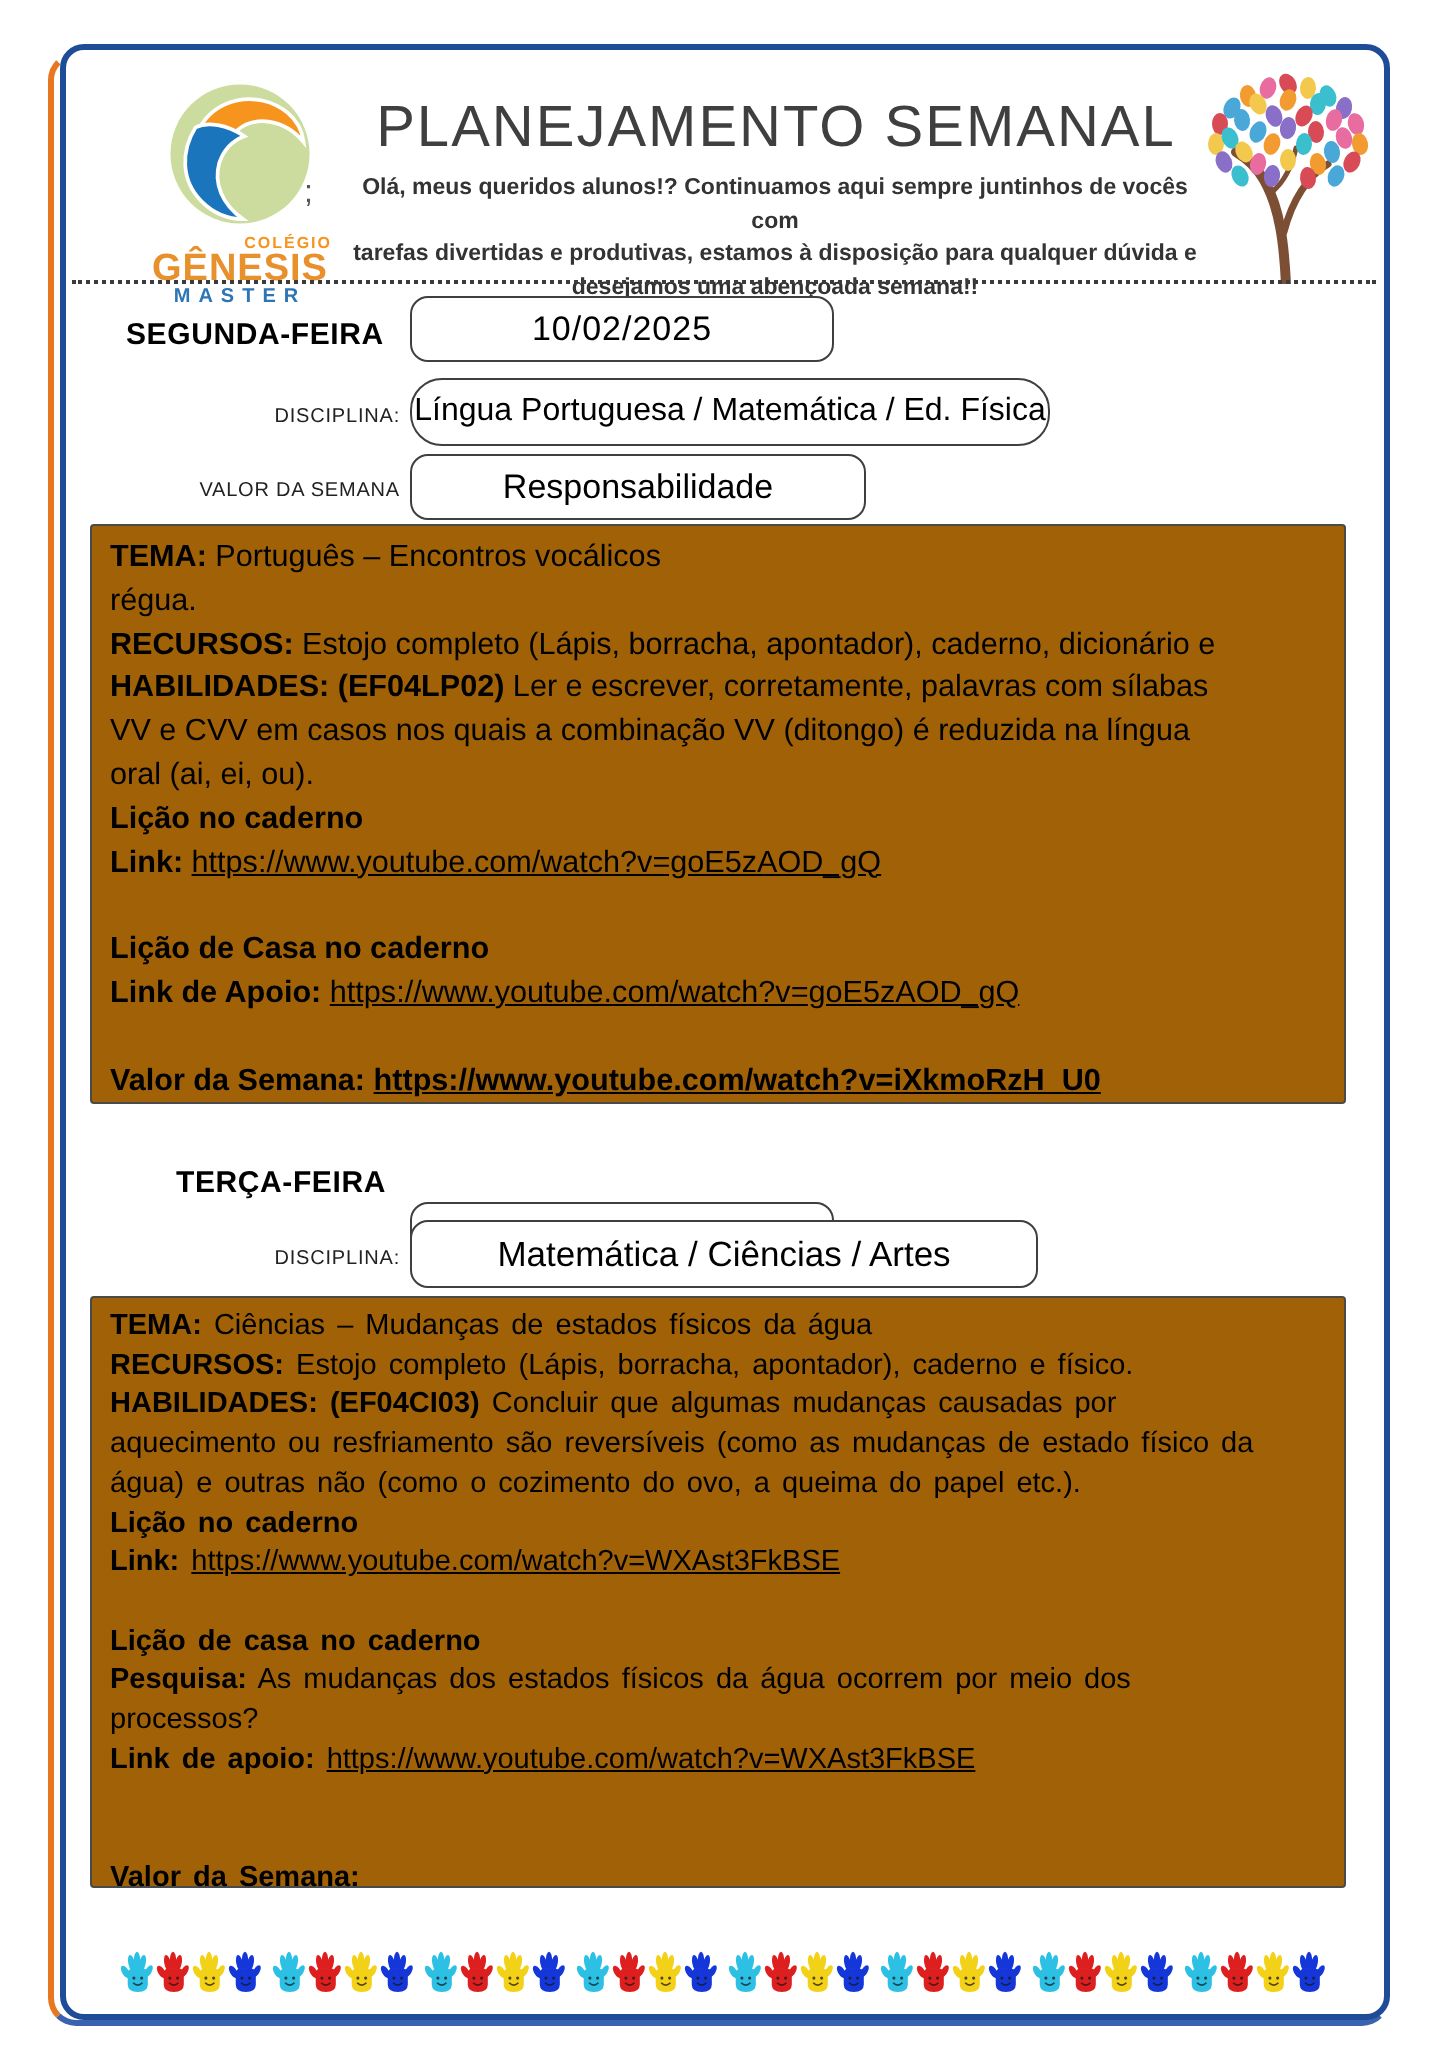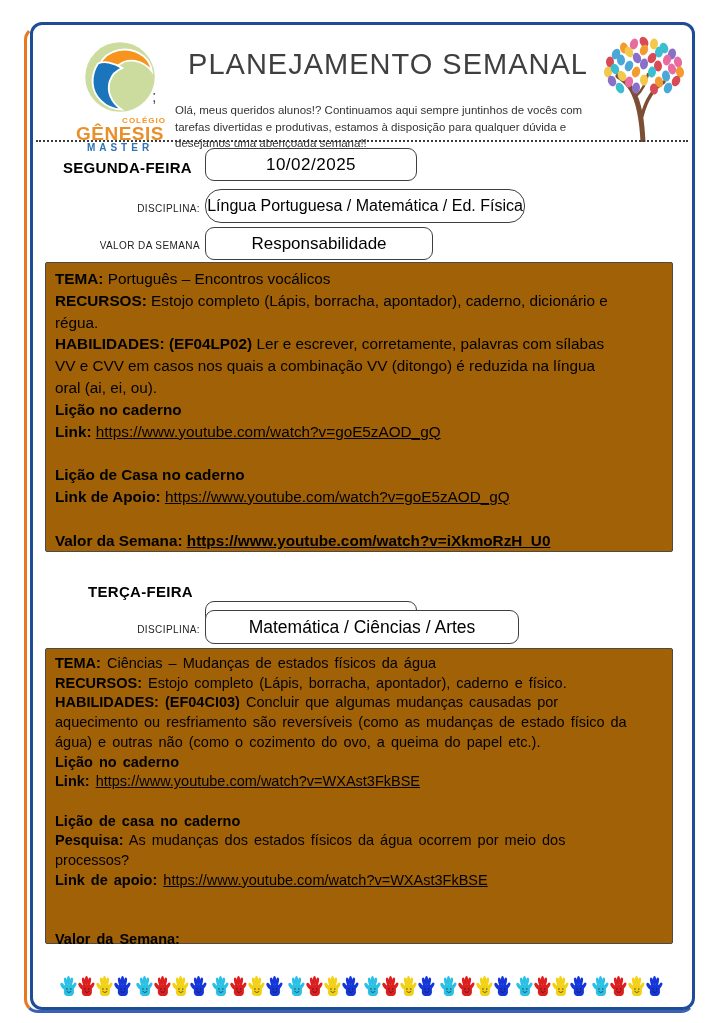--- a/index.html
+++ b/index.html
@@ -12,22 +12,22 @@
   .frame-main{position:absolute;left:30px;top:22px;width:659px;height:982px;
     border:3px solid #1F4C97;border-radius:12px;background:#fff;}
   
   .logo{position:absolute;left:68px;top:40px;width:104px;text-align:center;}
   .logo-sub1{font-size:8px;font-weight:bold;color:#F7941E;letter-spacing:1px;text-align:right;margin-right:6px;margin-top:-2px;}
   .logo-sub2{font-size:19px;font-weight:bold;color:#E8912C;letter-spacing:.5px;line-height:17px;}
   .logo-sub3{font-size:10px;font-weight:bold;color:#2E75B6;letter-spacing:4px;line-height:12px;}
   .colon-mark{position:absolute;left:152px;top:88px;font-size:16px;color:#555;}
   .title{position:absolute;left:178px;top:48px;width:420px;text-align:center;
     font-size:29px;color:#3f3f3f;letter-spacing:1px;white-space:nowrap;}
-  .subtitle{position:absolute;left:175px;top:102px;width:425px;
-    font-size:11.5px;color:#333;line-height:16.5px;}
+  .subtitle{position:absolute;left:175px;top:86px;width:425px;text-align:center;
+    font-size:11.5px;color:#333;line-height:16.5px;font-weight:bold;}
   .tree{position:absolute;left:596px;top:36px;}
   .dotted-sep{position:absolute;left:36px;top:140px;width:652px;border-top:2px dotted #3c3c3c;}
   
   .day-label{position:absolute;font-size:15px;font-weight:bold;letter-spacing:.3px;}
   .small-label{position:absolute;font-size:10px;color:#222;letter-spacing:.4px;text-align:right;width:180px;left:20px;}
   .field-box{position:absolute;border:1.6px solid #3f3f3f;border-radius:9px;background:#fff;
     display:flex;align-items:center;justify-content:center;white-space:nowrap;}
   .date-text{font-size:17px;letter-spacing:.5px;}
   .disc-text{font-size:16px;}
   .valor-text{font-size:17px;}
@@ -126,22 +126,22 @@
   <span class="disc-text">Língua Portuguesa / Matemática / Ed. Física</span>
 </div>
 
 <div class="small-label" style="top:240px;font-size:10px;">VALOR DA SEMANA</div>
 <div class="field-box" style="left:205px;top:227px;width:226px;height:31px;">
   <span class="valor-text">Responsabilidade</span>
 </div>
 
 <div class="content-box box1">
     <div class="tline"><span class="b">TEMA:</span><span> Português – Encontros vocálicos</span></div>
+    <div class="tline"><span>régua.</span></div>
     <div class="tline"><span class="b">RECURSOS:</span><span> Estojo completo (Lápis, borracha, apontador), caderno, dicionário e</span></div>
-    <div class="tline"><span>régua.</span></div>
     <div class="tline"><span class="b">HABILIDADES: (EF04LP02)</span><span> Ler e escrever, corretamente, palavras com sílabas</span></div>
     <div class="tline"><span>VV e CVV em casos nos quais a combinação VV (ditongo) é reduzida na língua</span></div>
     <div class="tline"><span>oral (ai, ei, ou).</span></div>
     <div class="tline"><span class="b">Lição no caderno</span></div>
     <div class="tline"><span class="b">Link:</span><span> </span><span class="u">https://www.youtube.com/watch?v=goE5zAOD_gQ</span></div>
     <div class="tline">&nbsp;</div>
     <div class="tline"><span class="b">Lição de Casa no caderno</span></div>
     <div class="tline"><span class="b">Link de Apoio:</span><span> </span><span class="u">https://www.youtube.com/watch?v=goE5zAOD_gQ</span></div>
     <div class="tline">&nbsp;</div>
     <div class="tline"><span class="b">Valor da Semana: </span><span class="b u">https://www.youtube.com/watch?v=iXkmoRzH_U0</span></div>

